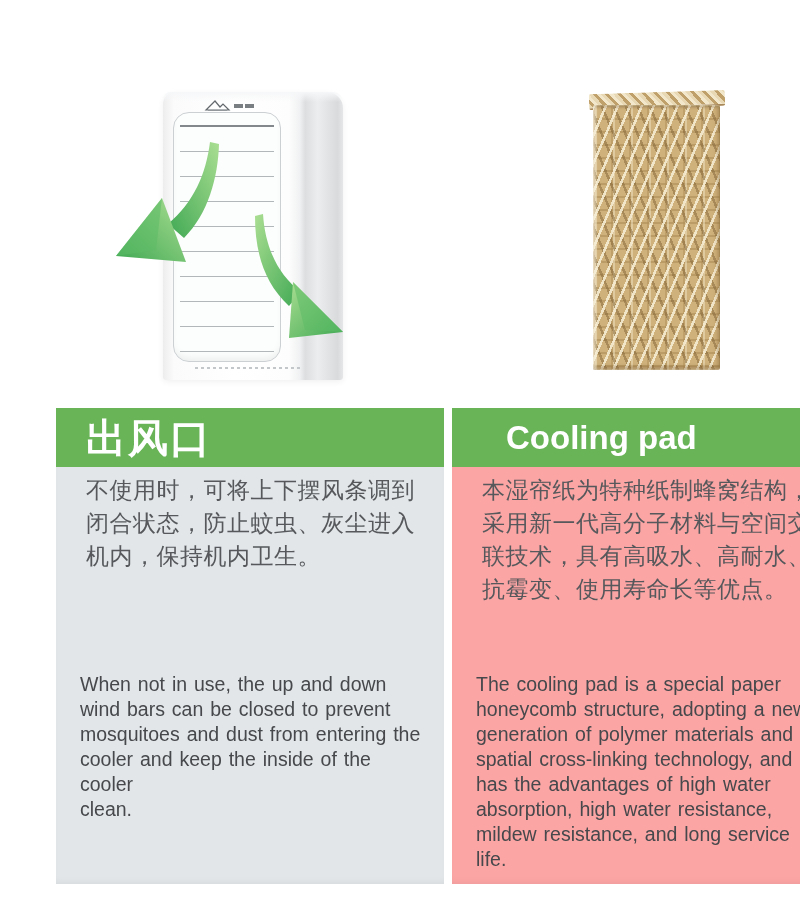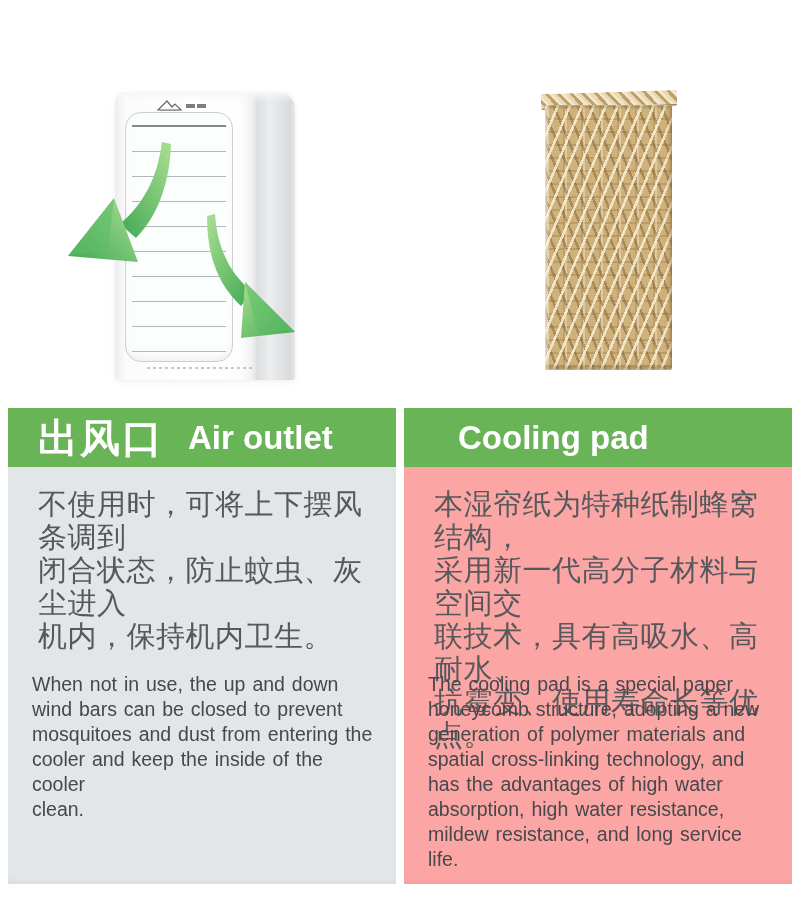--- a/index.html
+++ b/index.html
@@ -1,21 +1,21 @@
 <!DOCTYPE html>
 <html><head>
 <meta charset="utf-8">
 <style>
   html,body { margin:0; padding:0; }
   body {
     width:800px; height:898px; background:#ffffff; overflow:hidden;
     font-family:"Liberation Sans","DejaVu Sans",sans-serif;
     position:relative;
   }
-  .stage { position:absolute; inset:0; }
+  .stage { position:absolute; inset:0;margin-left:48px; }
 
   
   .hero { position:absolute; left:0; top:0; width:800px; height:408px; background:#ffffff; }
 
   
   .tower {
     position:absolute; left:115px; top:92px; width:180px; height:288px;
     border-radius:12px 16px 3px 3px;
     background:linear-gradient(to right,
       #ededee 0%, #fbfbfc 6%, #ffffff 40%, #fdfdfd 70%,
@@ -78,22 +78,22 @@
     height:59px; display:flex; align-items:center; padding-left:30px;
     box-sizing:border-box;
   }
   .title-zh { color:#ffffff; font-weight:bold; font-size:40px; line-height:1; letter-spacing:2px; white-space:nowrap; }
   .title-en { color:#ffffff; font-weight:600; font-size:33px; line-height:1; margin-left:24px; white-space:nowrap; }
   .panel-body {
     height:417px; position:relative;
     box-shadow:inset 0 -5px 6px -3px rgba(0,0,0,0.05);
   }
   .desc-zh {
-    position:absolute; top:21px; left:30px; right:20px; margin:0;
-    font-size:29px; line-height:33px; letter-spacing:0.5px;
+    position:absolute; top:7px; left:30px; right:20px; margin:0;
+    font-size:23px; line-height:33px; letter-spacing:0.5px;
     white-space:pre-line;
   }
   .desc-en {
     position:absolute; top:205px; left:24px; right:18px; margin:0;
     font-size:19.5px; line-height:25px; word-spacing:1.5px;
     white-space:pre-line;
   }
 </style>
 </head>
 <body>
@@ -146,21 +146,20 @@
 
     <div class="pad-top"></div>
     <div class="pad-body"></div>
   </div>
 
   <div class="panels">
 
     <section class="panel">
       <header class="panel-header" style="background: rgb(104, 180, 86);">
         <span class="title-zh">出风口</span>
-        <span class="title-en">Air outlet</span>
       </header>
       <div class="panel-body" style="background: rgb(226, 230, 233);">
         <p class="desc-zh" style="color: rgb(86, 88, 91);">不使用时，可将上下摆风条调到
 闭合状态，防止蚊虫、灰尘进入
 机内，保持机内卫生。</p>
         <p class="desc-en" style="color: rgb(70, 72, 75);">When not in use, the up and down
 wind bars can be closed to prevent
 mosquitoes and dust from entering the
 cooler and keep the inside of the cooler
 clean.</p>

